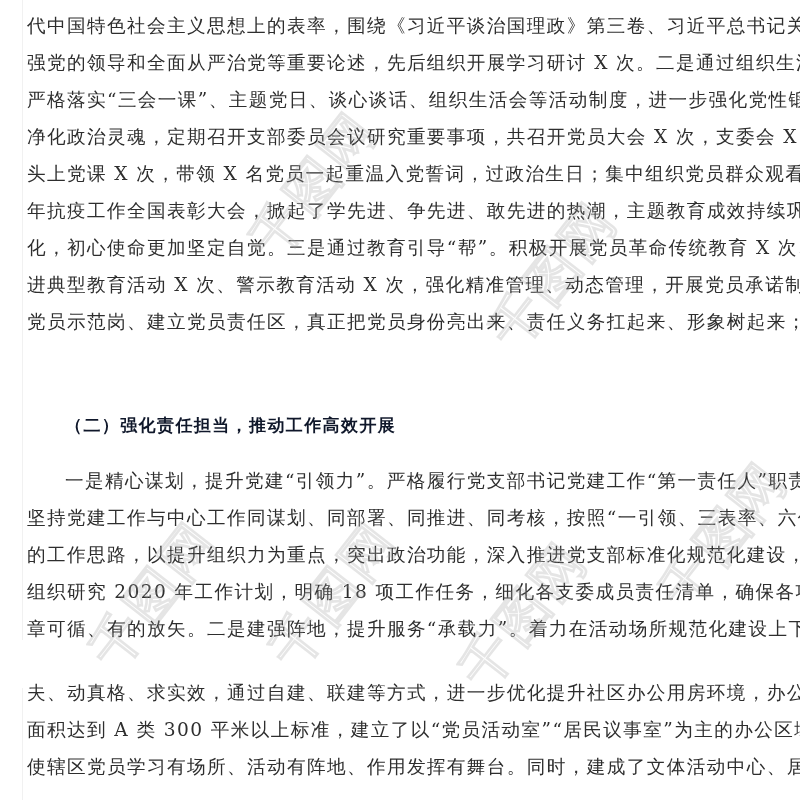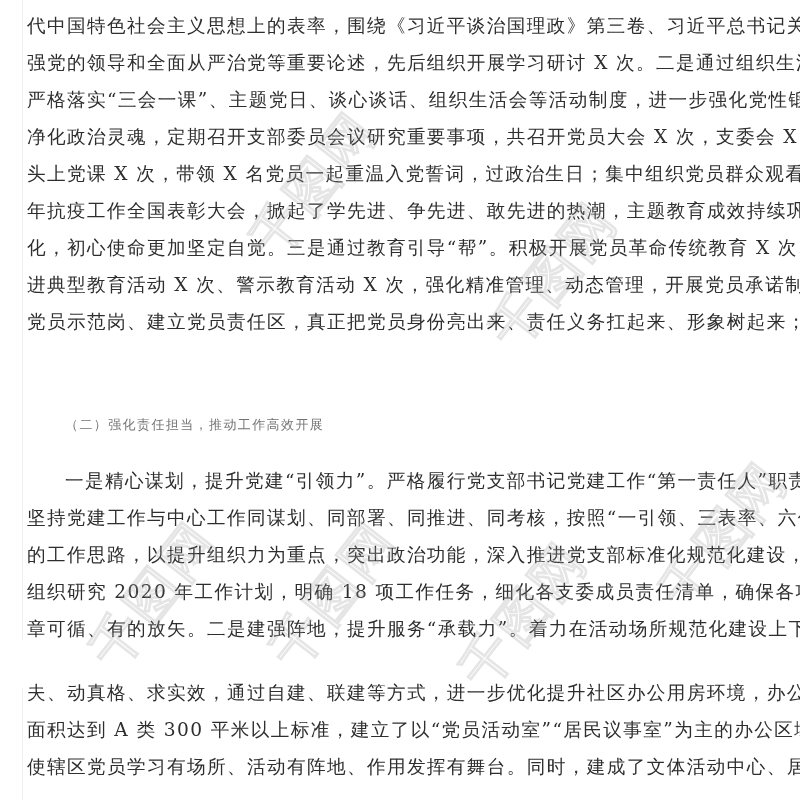--- a/index.html
+++ b/index.html
@@ -42,25 +42,25 @@
       letter-spacing: 1.4px;
       text-align: justify;
       text-align-last: justify;
       color: #2e2e2e;
     }
     .line.last { text-align-last: left; }
     .line.indent { left: 65px; width: 710px; }
     .heading {
       position: absolute;
       left: 65px;
-      font-size: 13px;
+      font-size: 17px;
       line-height: 30px;
-      font-weight: normal;
+      font-weight: bold;
       letter-spacing: 1.4px;
-      color: #737373;
+      color: #0f172a;
       white-space: nowrap;
     }
     .watermark {
       position: absolute;
       font-family: "DejaVu Sans", "Liberation Sans", sans-serif;
       font-size: 52px;
       font-weight: bold;
       color: transparent;
       -webkit-text-stroke: 1px rgba(160,160,160,0.28);
       transform: rotate(-52deg);

